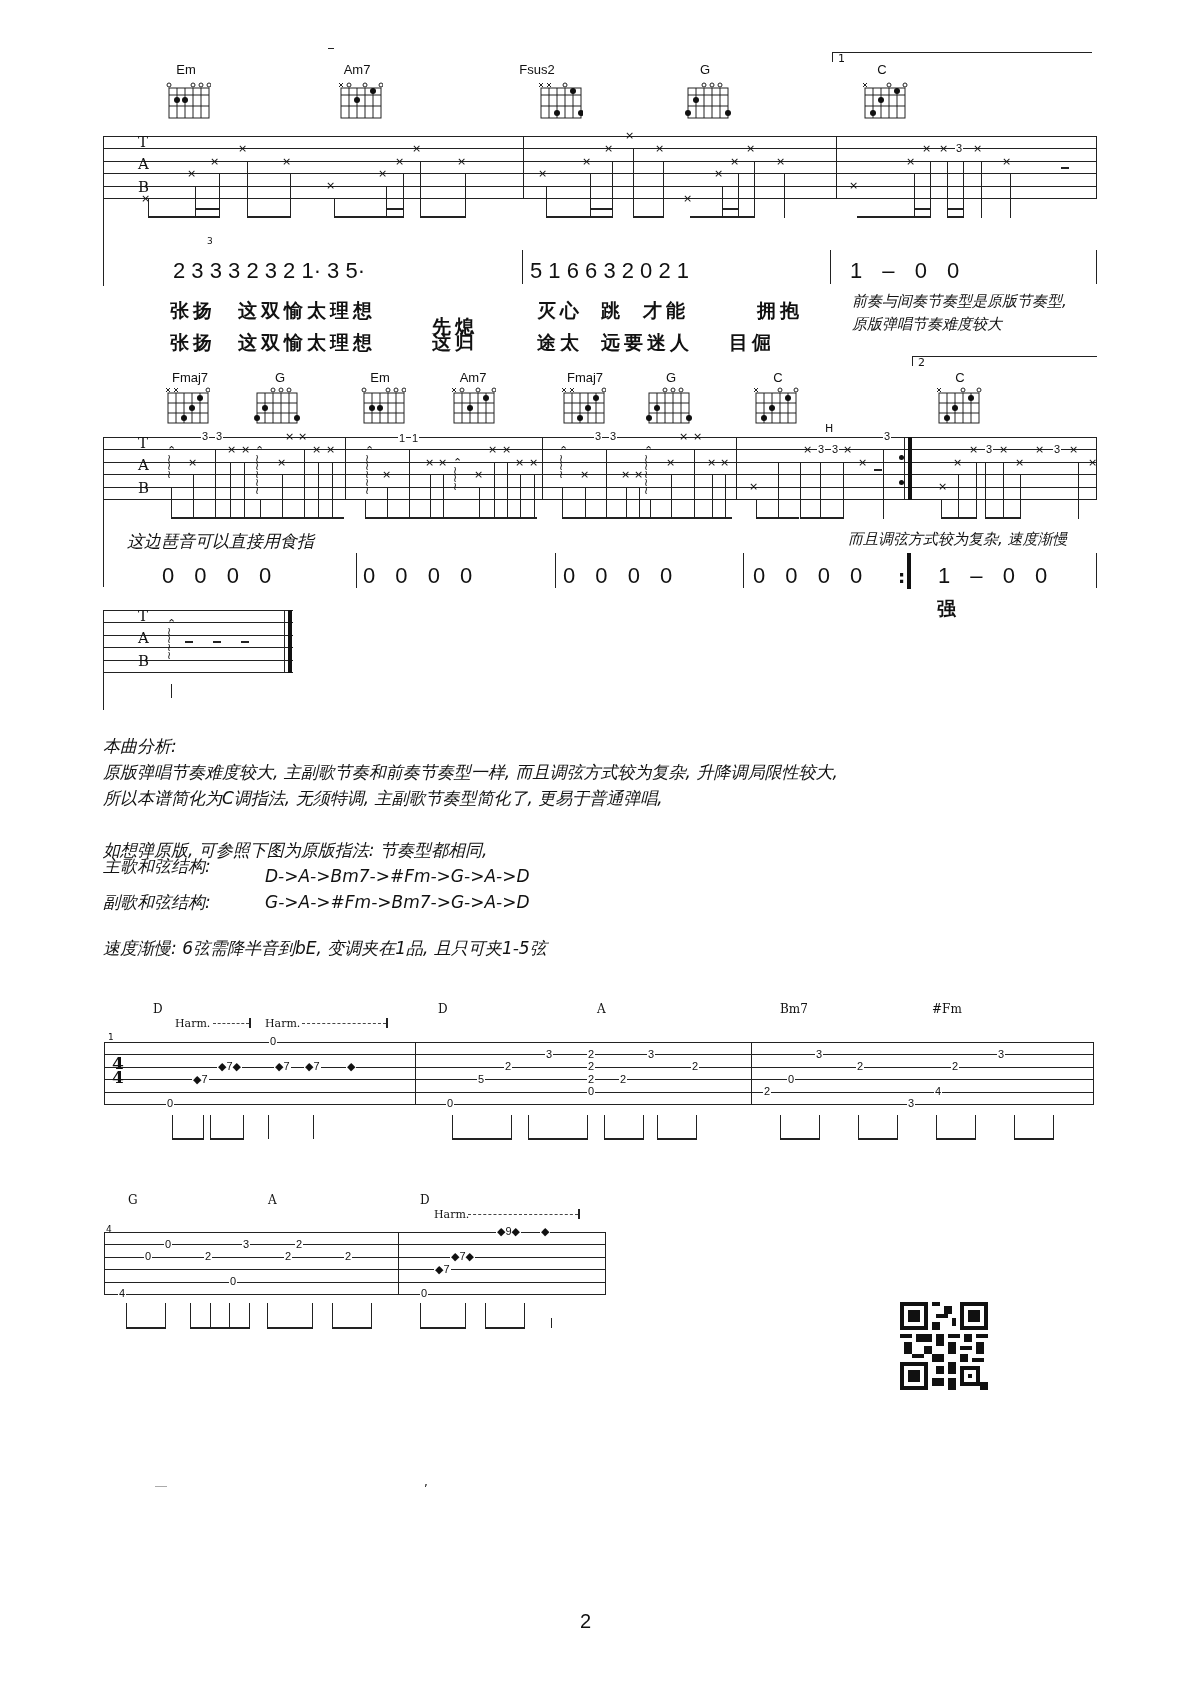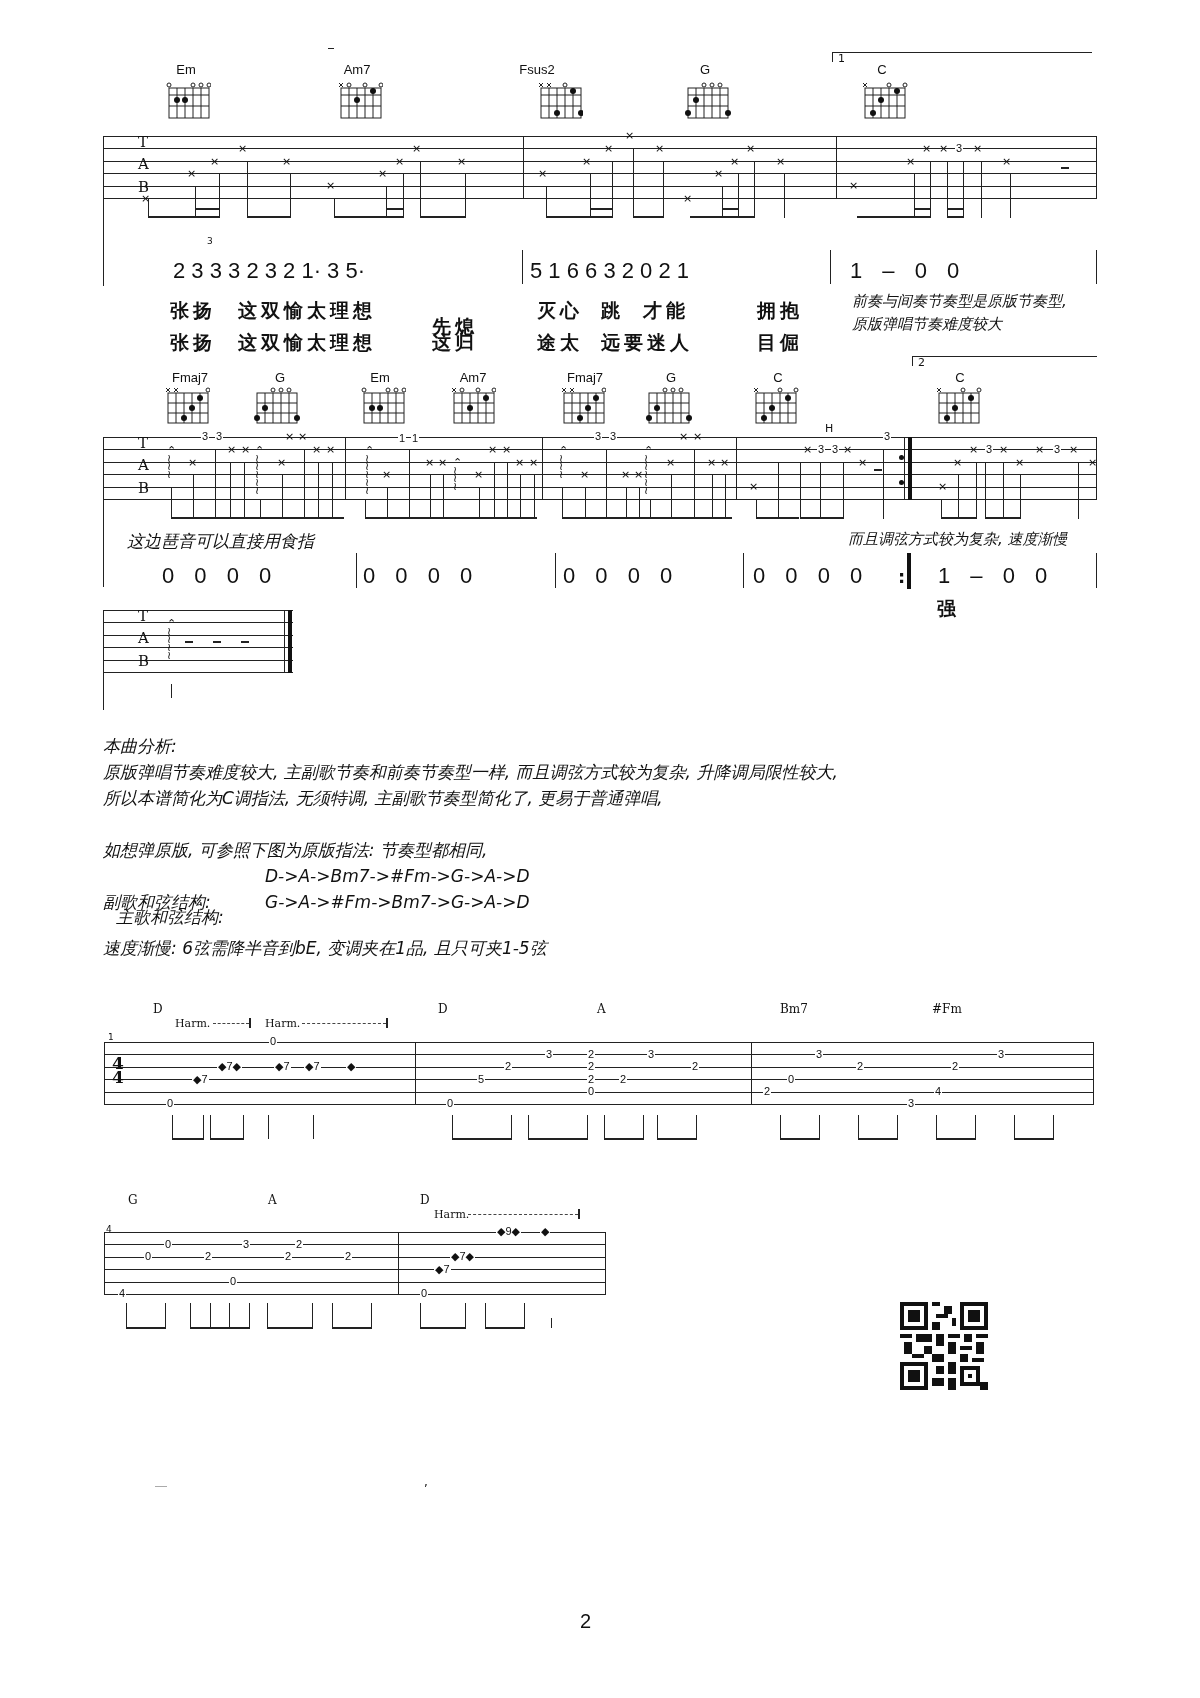--- a/index.html
+++ b/index.html
@@ -237,21 +237,21 @@
     <span class="lyric" style="left:601px;top:298px;">跳</span>
     <span class="lyric" style="left:643px;top:298px;">才能</span>
     <span class="lyric" style="left:757px;top:298px;">拥抱</span>
   </div>
   <div>
     <span class="lyric" style="left:170px;top:330px;">张扬</span>
     <span class="lyric" style="left:238px;top:330px;">这双愉太理想</span>
     <span class="lyric" style="left:432px;top:330px;">这归</span>
     <span class="lyric" style="left:537px;top:330px;">途太</span>
     <span class="lyric" style="left:601px;top:330px;">远要迷人</span>
-    <span class="lyric" style="left:757px;top:330px;text-align:center;">目倔</span>
+    <span class="lyric" style="left:729px;top:330px;text-align:center;">目倔</span>
   </div>
   <div>
     <div class="note-it" style="left:852px;top:292px;">前奏与间奏节奏型是原版节奏型,</div>
     <div class="note-it" style="left:852px;top:315px;">原版弹唱节奏难度较大</div>
   </div>
 </div>
 
 <div>
 
   <div class="chord-name" style="left:160px;top:370px;">Fmaj7</div>
@@ -579,21 +579,21 @@
   <div class="abs" style="left:110px;top:31px;width:8px;height:2px;background:#222;"></div>
   <div class="abs" style="left:138px;top:31px;width:8px;height:2px;background:#222;"></div>
   <div class="stem" style="left:68px;top:74px;height:14px;"></div>
 </div>
 
 <div>
   <div class="analysis" style="left:103px;top:733px;">本曲分析:</div>
   <div class="analysis" style="left:103px;top:759px;">原版弹唱节奏难度较大, 主副歌节奏和前奏节奏型一样, 而且调弦方式较为复杂, 升降调局限性较大,</div>
   <div class="analysis" style="left:103px;top:785px;">所以本谱简化为C调指法, 无须特调, 主副歌节奏型简化了, 更易于普通弹唱,</div>
   <div class="analysis" style="left:103px;top:837px;">如想弹原版, 可参照下图为原版指法: 节奏型都相同,</div>
-  <div class="analysis" style="left:103px;top:904px;margin-left:13px;">主歌和弦结构:</div>
+  <div class="analysis" style="left:103px;top:853px;">主歌和弦结构:</div>
   <div class="analysis" style="left:265px;top:863px;">D-&gt;A-&gt;Bm7-&gt;#Fm-&gt;G-&gt;A-&gt;D</div>
   <div class="analysis" style="left:103px;top:889px;">副歌和弦结构:</div>
   <div class="analysis" style="left:265px;top:889px;">G-&gt;A-&gt;#Fm-&gt;Bm7-&gt;G-&gt;A-&gt;D</div>
   <div class="analysis" style="left:103px;top:935px;">速度渐慢: 6弦需降半音到bE, 变调夹在1品, 且只可夹1-5弦</div>
 </div>
 
 <div>
   <div class="orig-chord" style="left:153px;top:1002px;">D</div>
   <div class="orig-chord" style="left:438px;top:1002px;">D</div>
   <div class="orig-chord" style="left:597px;top:1002px;">A</div>

